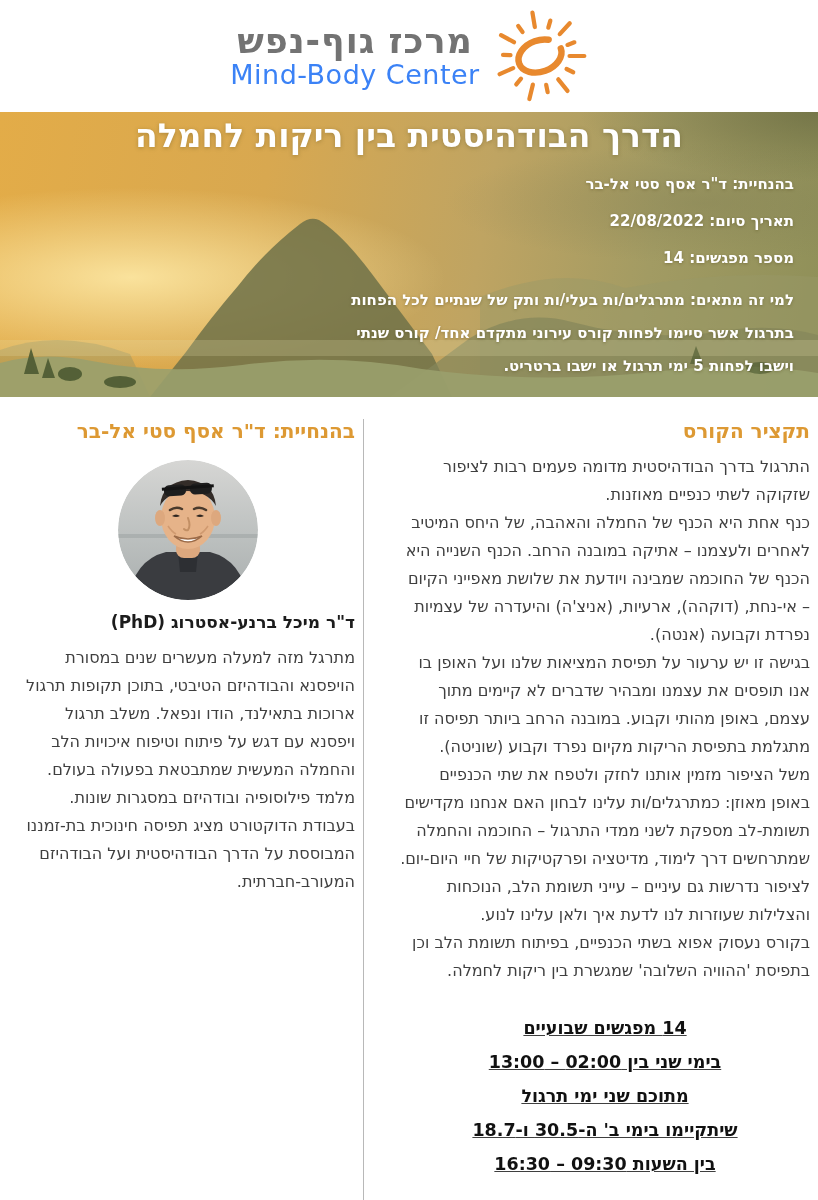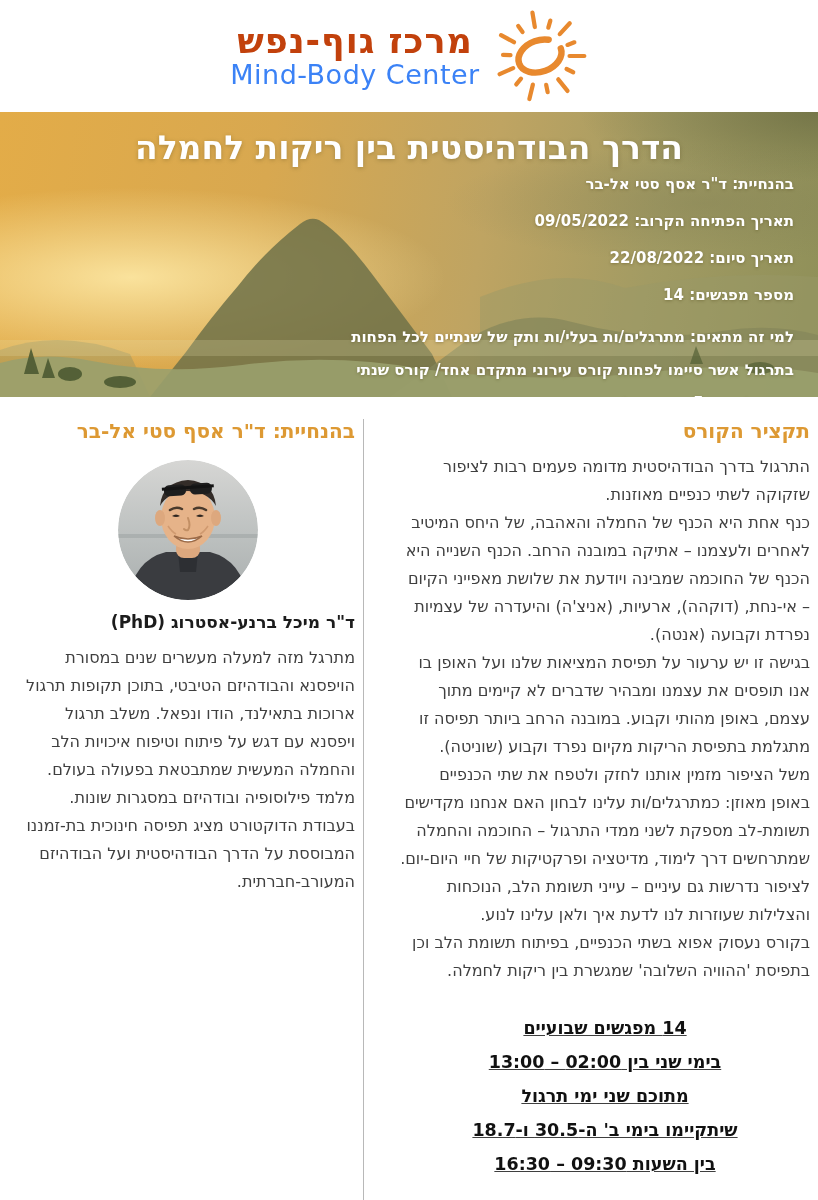--- a/index.html
+++ b/index.html
@@ -8,36 +8,36 @@
     width:818px; height:1200px; background:#ffffff;
     font-family:"DejaVu Sans","Liberation Sans",sans-serif;
     color:#3f3f3f; overflow:hidden;
   }
   .page { width:818px; height:1200px; display:flex; flex-direction:column; background:#fff; }
 
   
   .header { height:112px; display:flex; align-items:center; justify-content:center; background:#fff; }
   .logo { display:flex; align-items:center; gap:12px; }
   .logo-text { text-align:center; }
-  .logo-he { font-size:35px; font-weight:bold; color:#c2410c; line-height:1.05; letter-spacing:1px; }
+  .logo-he { font-size:35px; font-weight:bold; color:#737373; line-height:1.05; letter-spacing:1px; }
   .logo-en { font-size:27px; font-weight:400; color:#3b82f6; line-height:1.1; letter-spacing:0.5px; }
   .sun { width:96px; height:96px; }
 
   
   .hero {
     position:relative; height:285px; overflow:hidden;
     background:
       radial-gradient(ellipse 55% 45% at 16% 58%, rgba(255,236,170,0.85), rgba(255,236,170,0) 70%),
       radial-gradient(ellipse 45% 38% at 100% 0%, rgba(92,95,58,0.55), rgba(92,95,58,0) 65%),
       radial-gradient(ellipse 45% 30% at 86% 32%, rgba(128,126,84,0.40), rgba(128,126,84,0) 70%),
       linear-gradient(100deg, #E3AC48 0%, #D8A850 32%, #BFA462 58%, #A29B63 78%, #8E8F58 100%);
   }
   .hero-art { position:absolute; inset:0; width:100%; height:100%; }
   .hero-title {
-    position:absolute; top:16px; left:0; width:100%; margin:0;
+    position:absolute; top:4px; left:0; width:100%; margin:0;
     text-align:center; color:#ffffff; font-size:33px; font-weight:bold;
     text-shadow:0 1px 4px rgba(80,70,25,0.35);
   }
   .hero-details {
     position:absolute; top:61px; left:0; right:0; padding:0 24px 0 0;
     text-align:right; color:#ffffff; text-shadow:0 1px 3px rgba(80,70,25,0.4);
   }
   .hero-details p.detail { margin:0 0 15px; font-size:15px; font-weight:600; line-height:22px; }
   .hero-details p.audience {
     width:448px; margin:3px 0 0 auto; font-size:15px; font-weight:600; line-height:33px;
@@ -108,21 +108,20 @@
         <ellipse cx="120" cy="270" rx="16" ry="6"></ellipse>
         <path d="M690,252 L696,234 L703,252 Z" opacity="0.7"></path>
         <ellipse cx="760" cy="256" rx="14" ry="6" opacity="0.7"></ellipse>
       </g>
     </svg>
 
     <h1 class="hero-title">הדרך הבודהיסטית בין ריקות לחמלה</h1>
 
     <div class="hero-details" dir="rtl">
       <p class="detail">בהנחיית: ד"ר אסף סטי אל-בר</p>
-      <p class="detail">תאריך הפתיחה הקרוב: 09/05/2022</p>
       <p class="detail">תאריך סיום: 22/08/2022</p>
       <p class="detail">מספר מפגשים: 14</p>
       <p class="audience">למי זה מתאים: מתרגלים/ות בעלי/ות ותק של שנתיים לכל הפחות בתרגול אשר סיימו לפחות קורס עירוני מתקדם אחד/ קורס שנתי וישבו לפחות 5 ימי תרגול או ישבו ברטריט.</p>
     </div>
   </section>
 
   <main class="content" dir="rtl">
 
     <section class="summary-col">
       <h2 class="section-heading">תקציר הקורס</h2>

